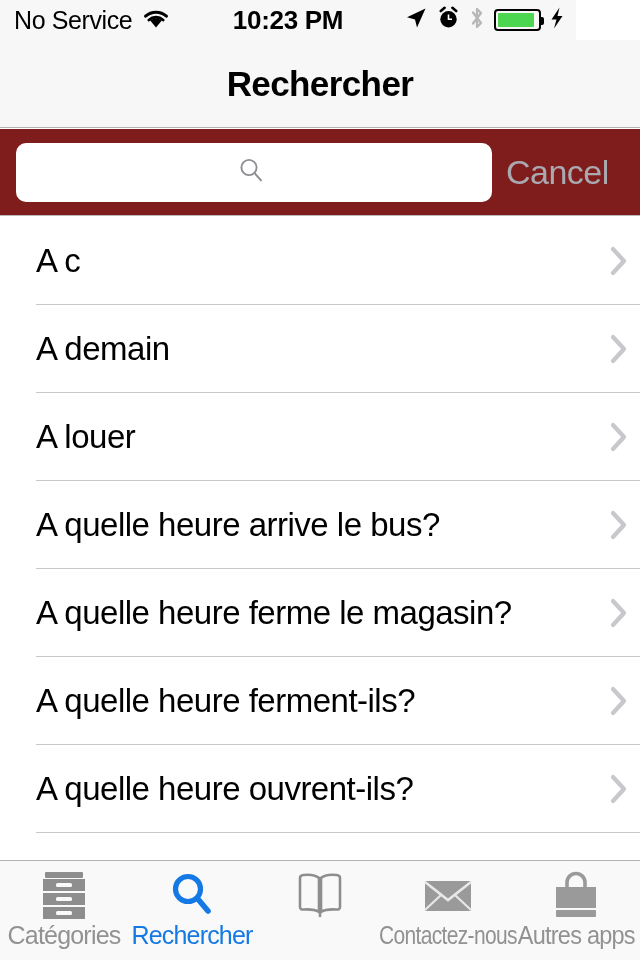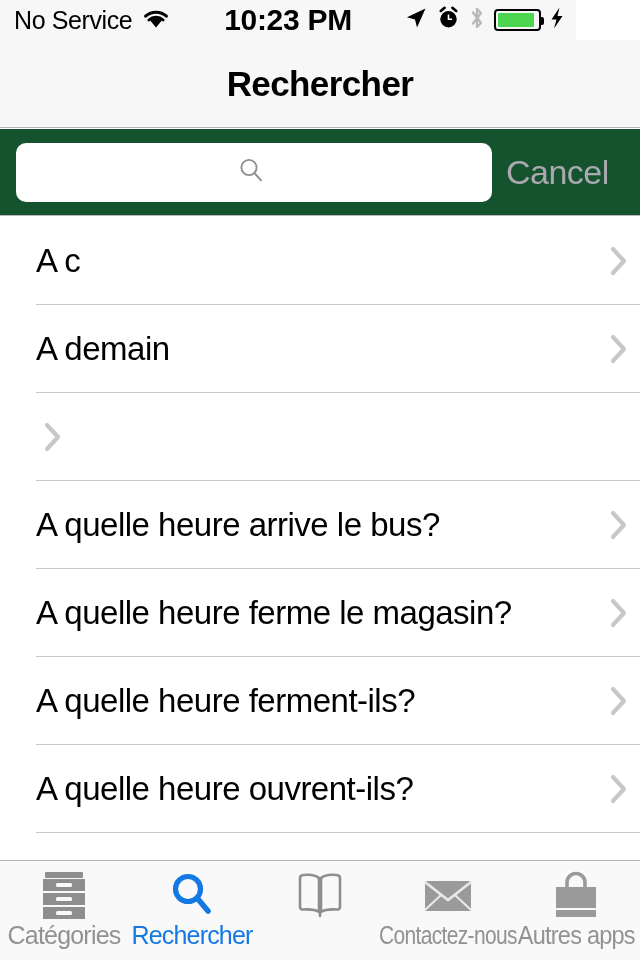--- a/index.html
+++ b/index.html
@@ -46,21 +46,21 @@
     line-height: 1;
   }
   .wifi-icon { display: block; }
   .status-center {
     position: absolute;
     left: 0; right: 0;
     text-align: center;
     pointer-events: none;
   }
   .status-time {
-    font-size: 30px;
+    font-size: 26px;
     font-weight: bold;
     color: #000;
     letter-spacing: -0.3px;
   }
   .status-right {
     margin-left: auto;
     display: flex;
     align-items: center;
     gap: 9px;
     flex: 0 0 auto;
@@ -113,21 +113,21 @@
     color: #000;
     letter-spacing: -0.6px;
   }
 
   
   .search-bar {
     position: absolute;
     top: 129px; left: 0;
     width: 640px;
     height: 87px;
-    background: #14532d;
+    background: #7f1d1d;
     box-sizing: border-box;
     display: flex;
     align-items: center;
     padding: 0 0 0 16px;
     border-bottom: 1px solid #b8b8bd;
   }
   .search-field {
     width: 476px;
     height: 59px;
     background: #ffffff;
@@ -317,20 +317,21 @@
             <path d="M5 6 L16 18 L5 30" stroke="#c7c7cc" stroke-width="4.2" fill="none" stroke-linecap="round" stroke-linejoin="round"></path>
           </svg></span>
       </div>
       <div class="list-row">
         <span class="row-label">A demain</span>
         <span class="chevron"><svg width="22" height="36" viewBox="0 0 22 36">
             <path d="M5 6 L16 18 L5 30" stroke="#c7c7cc" stroke-width="4.2" fill="none" stroke-linecap="round" stroke-linejoin="round"></path>
           </svg></span>
       </div>
       <div class="list-row">
+        <span class="row-label">A louer</span>
         <span class="chevron"><svg width="22" height="36" viewBox="0 0 22 36">
             <path d="M5 6 L16 18 L5 30" stroke="#c7c7cc" stroke-width="4.2" fill="none" stroke-linecap="round" stroke-linejoin="round"></path>
           </svg></span>
       </div>
       <div class="list-row">
         <span class="row-label">A quelle heure arrive le bus?</span>
         <span class="chevron"><svg width="22" height="36" viewBox="0 0 22 36">
             <path d="M5 6 L16 18 L5 30" stroke="#c7c7cc" stroke-width="4.2" fill="none" stroke-linecap="round" stroke-linejoin="round"></path>
           </svg></span>
       </div>

